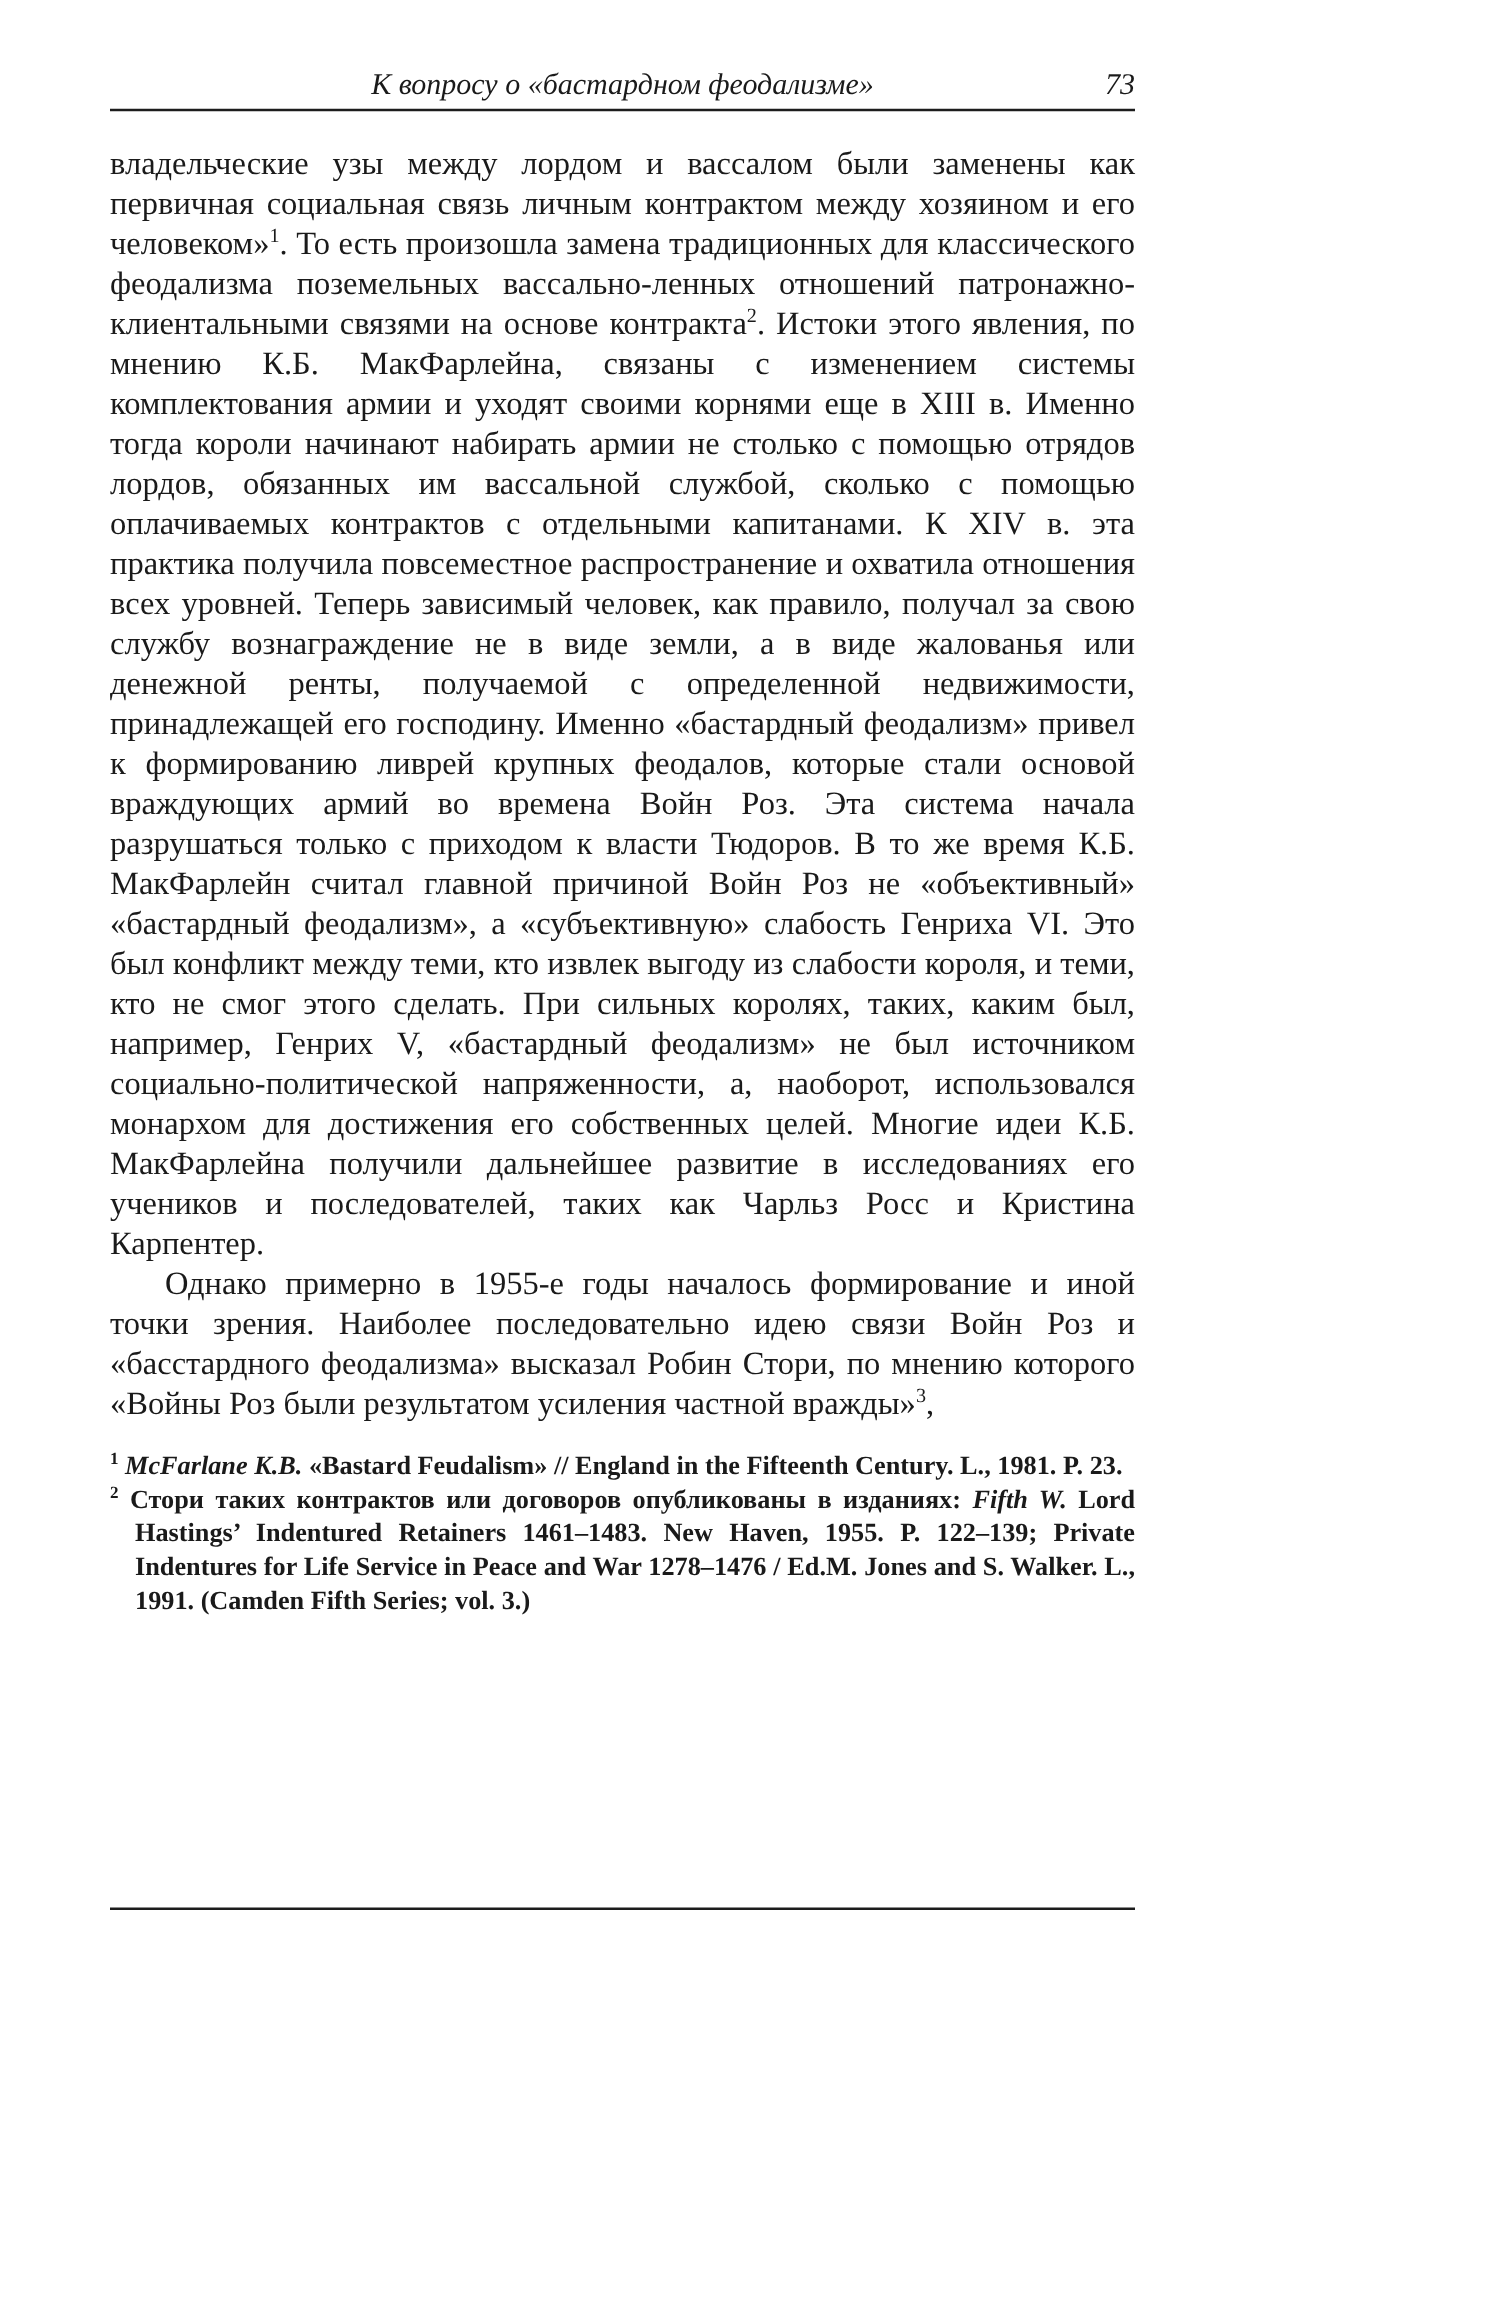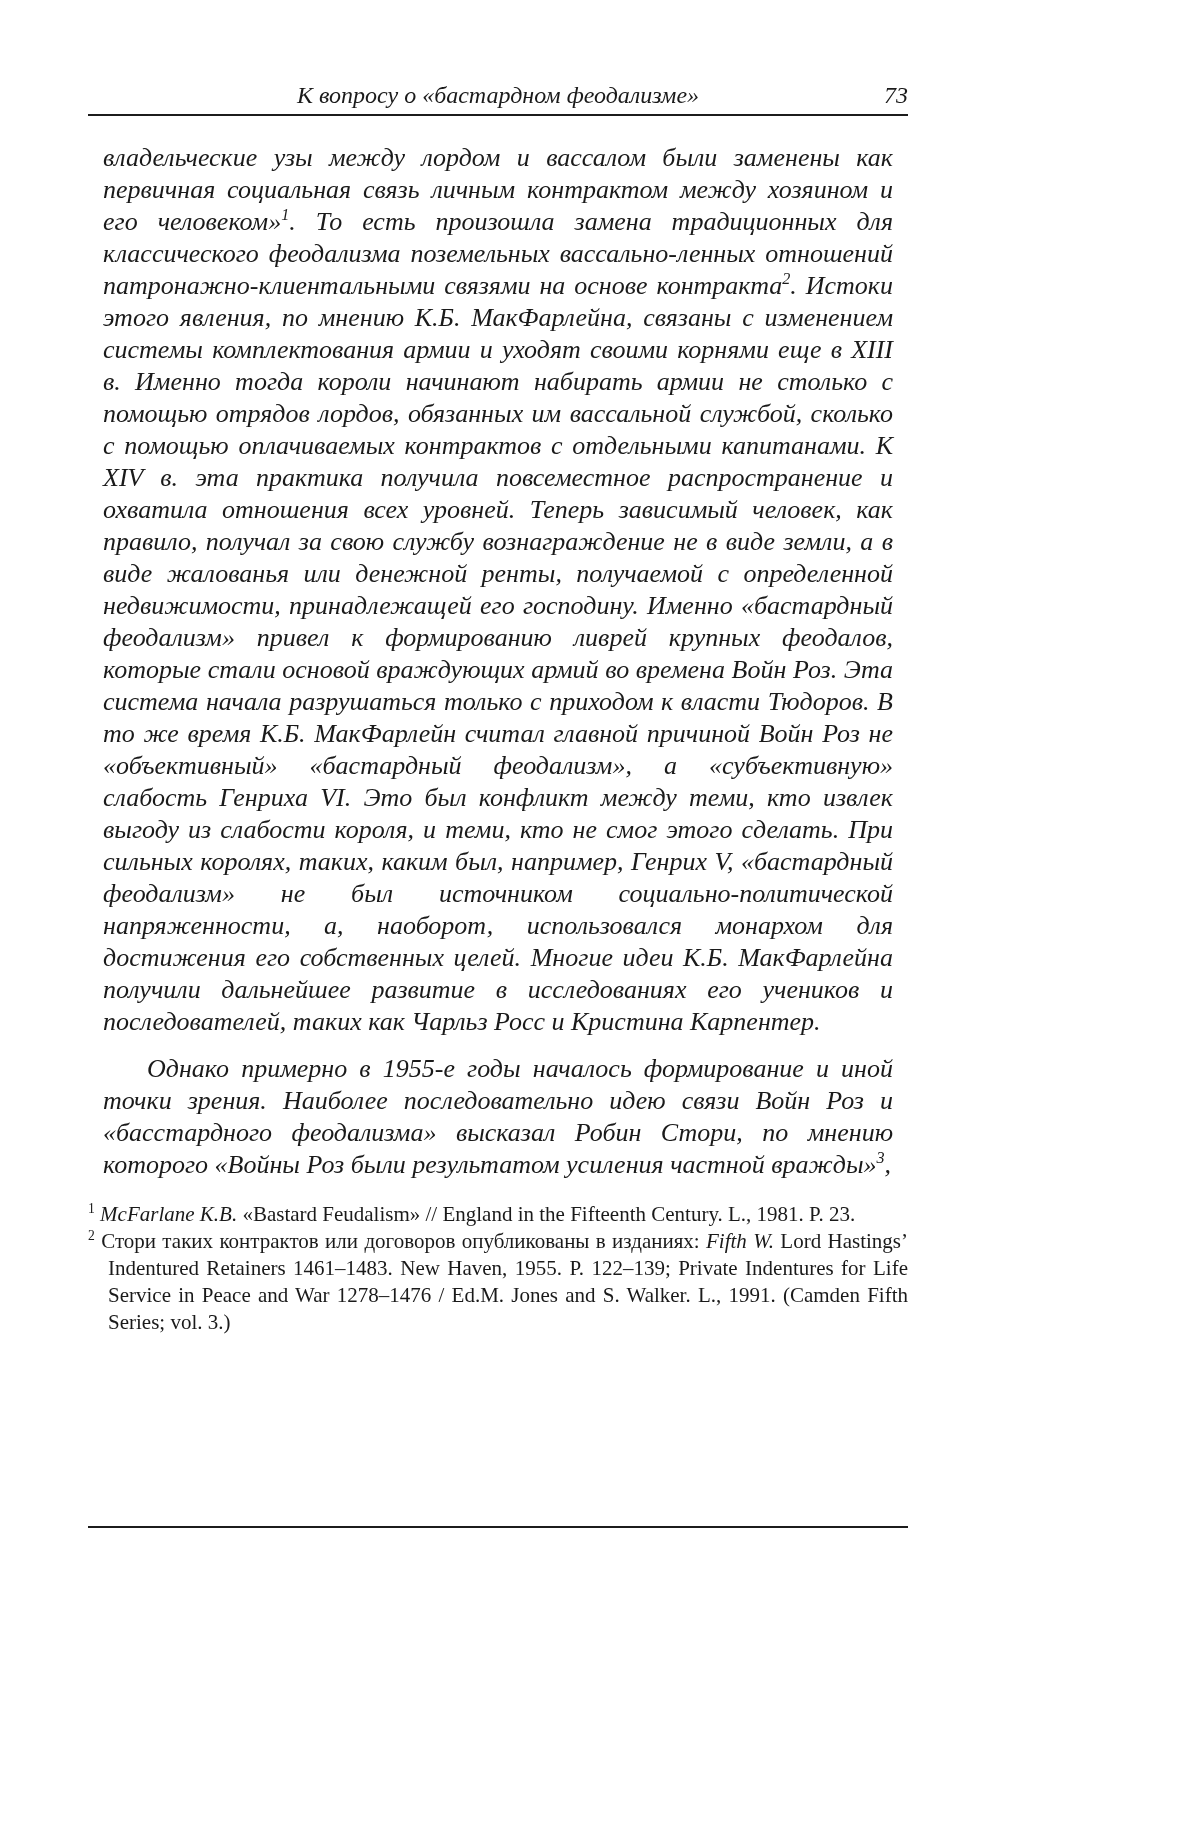--- a/index.html
+++ b/index.html
@@ -16,21 +16,21 @@
   .page {
     position: relative;
     width: 1200px;
     height: 1842px;
     background: #ffffff;
     overflow: hidden;
   }
   .content {
     margin-left: 88px;
     width: 820px;
-    padding-top: 79px;
+    padding-top: 52px;
   }
   .page-header {
     position: relative;
     height: 32px;
     font-size: 24px;
     font-style: italic;
     line-height: 32px;
   }
   .running-title {
     text-align: center;
@@ -47,37 +47,37 @@
     height: 0;
   }
   .body-text {
     margin-top: 26px;
     font-size: 26px;
     line-height: 32px;
     text-align: justify;
     hyphens: auto;
   }
   .para {
-    margin: 15px;
-    font-style: italic;
+    margin: 0;
   }
   .para.indent {
     text-indent: 44px;
   }
   sup.fn-ref {
     font-size: 0.62em;
     line-height: 0;
     vertical-align: super;
   }
   .footnotes {
     margin-top: 20px;
     font-size: 21px;
     line-height: 27px;
     text-align: justify;
     hyphens: auto;
+    font-weight: bold;
   }
   .footnote {
     padding-left: 20px;
     text-indent: -20px;
     margin: 0;
   }
   .footnote sup.fn-marker {
     font-size: 0.65em;
     line-height: 0;
     vertical-align: super;

